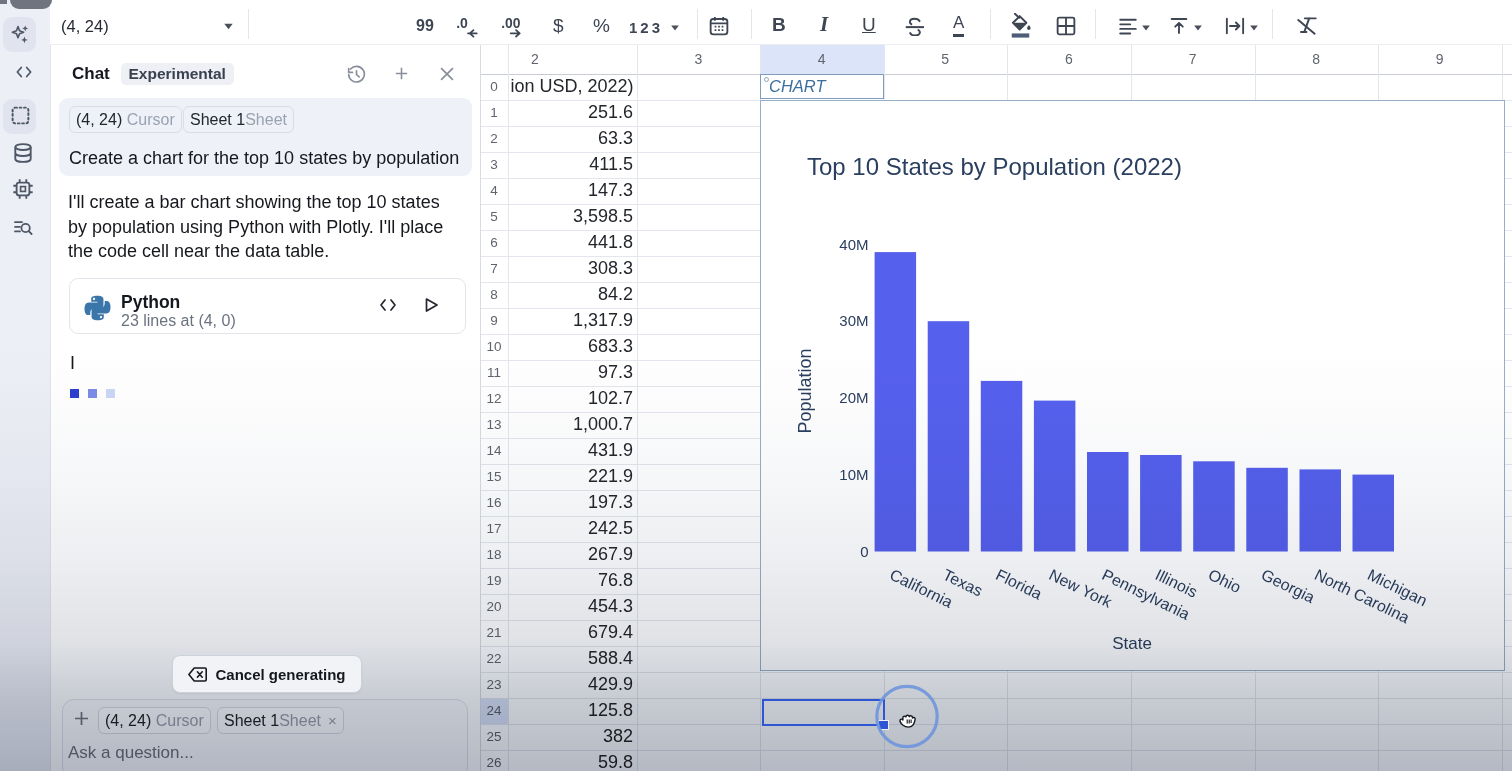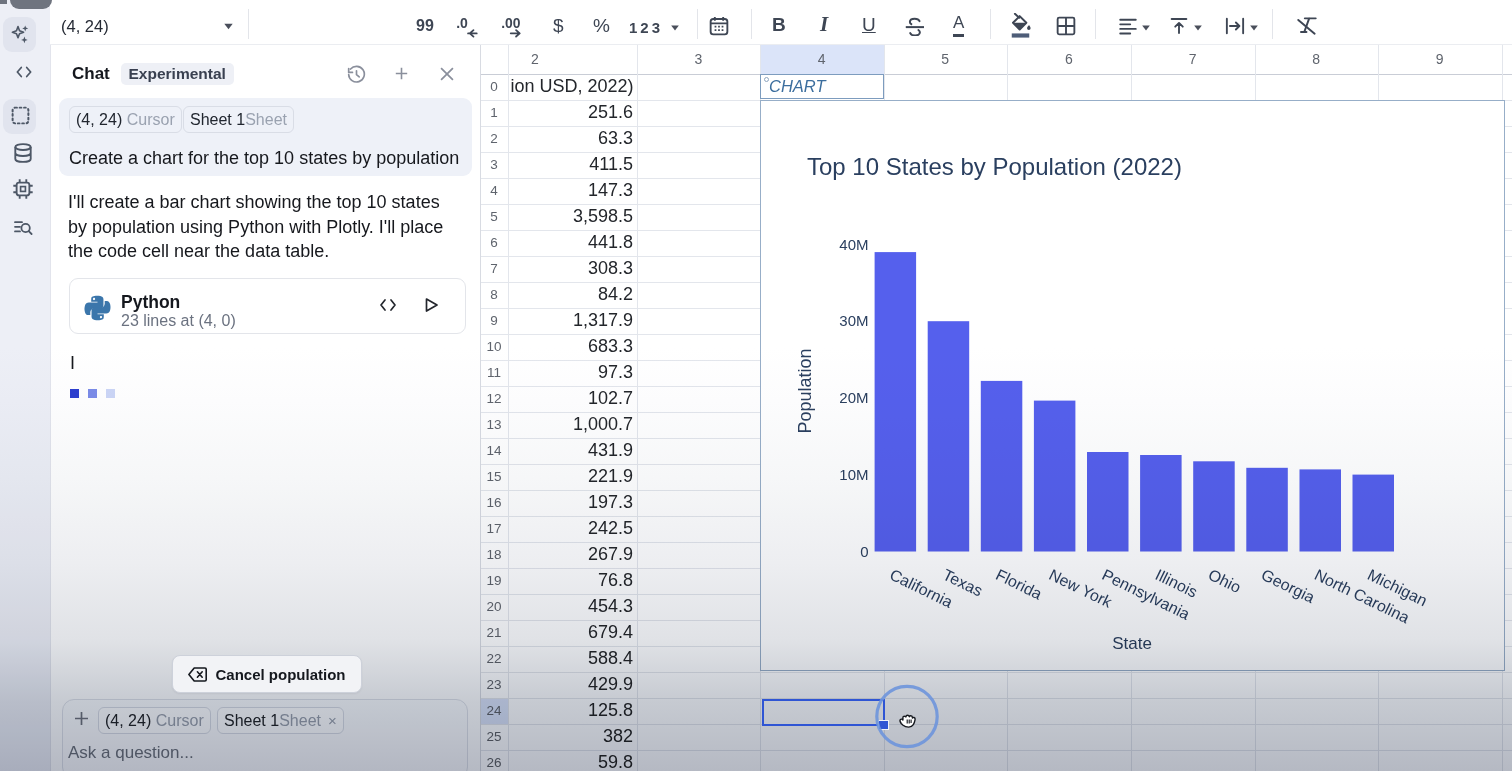--- a/index.html
+++ b/index.html
@@ -308,21 +308,21 @@
   </svg>
 <div class="abs" style="left:70px;top:353px;font-size:18px;color:#16181d;">I</div>
 <div class="abs" style="left:70px;top:389px;width:9px;height:9px;background:#2c3ecf;"></div>
 <div class="abs" style="left:88px;top:389px;width:9px;height:9px;background:#7b8ce8;"></div>
 <div class="abs" style="left:106px;top:389px;width:9px;height:9px;background:#ccd6f6;"></div>
 <div class="abs" style="left:172px;top:655px;width:190px;height:38px;background:#f2f3f6;border:1px solid #cdd1da;z-index:10;border-radius:8px;box-sizing:border-box;box-shadow:0 1px 2px rgba(20,24,40,.06);display:flex;align-items:center;justify-content:center;gap:8px;">
 <svg width="19" height="15" viewBox="0 0 19 15">
       <path d="M6.2 1 H17 a1.2 1.2 0 0 1 1.2 1.2 v10.6 A1.2 1.2 0 0 1 17 14 H6.2 L.9 7.5 Z" fill="none" stroke="#15181e" stroke-width="1.6" stroke-linejoin="round"></path>
       <path d="M9.4 4.8 L14.2 10.2 M14.2 4.8 L9.4 10.2" stroke="#15181e" stroke-width="1.6" stroke-linecap="round"></path>
     </svg>
-<span style="font-size:15px;font-weight:bold;color:#15181e;">Cancel population</span>
+<span style="font-size:15px;font-weight:bold;color:#15181e;">Cancel generating</span>
   </div>
 <div class="abs" style="left:62px;top:699px;width:406px;height:80px;background:#fcfdfe;border:1px solid #dfe2ea;border-radius:12px;box-sizing:border-box;"></div>
 <svg class="abs" style="left:74px;top:711px;width:15px;height:15px;" viewBox="0 0 15 15">
     <path d="M7.5 1v13 M1 7.5h13" stroke="#6f7582" stroke-width="1.7"></path>
   </svg>
 <div class="chip" style="left:98px;top:707px;height:25px;background:#fff;">
     <span>(4, 24)</span>
     <span class="gray">&nbsp;Cursor</span>
   </div>
 <div class="chip" style="left:217px;top:707px;height:25px;background:#fff;">

